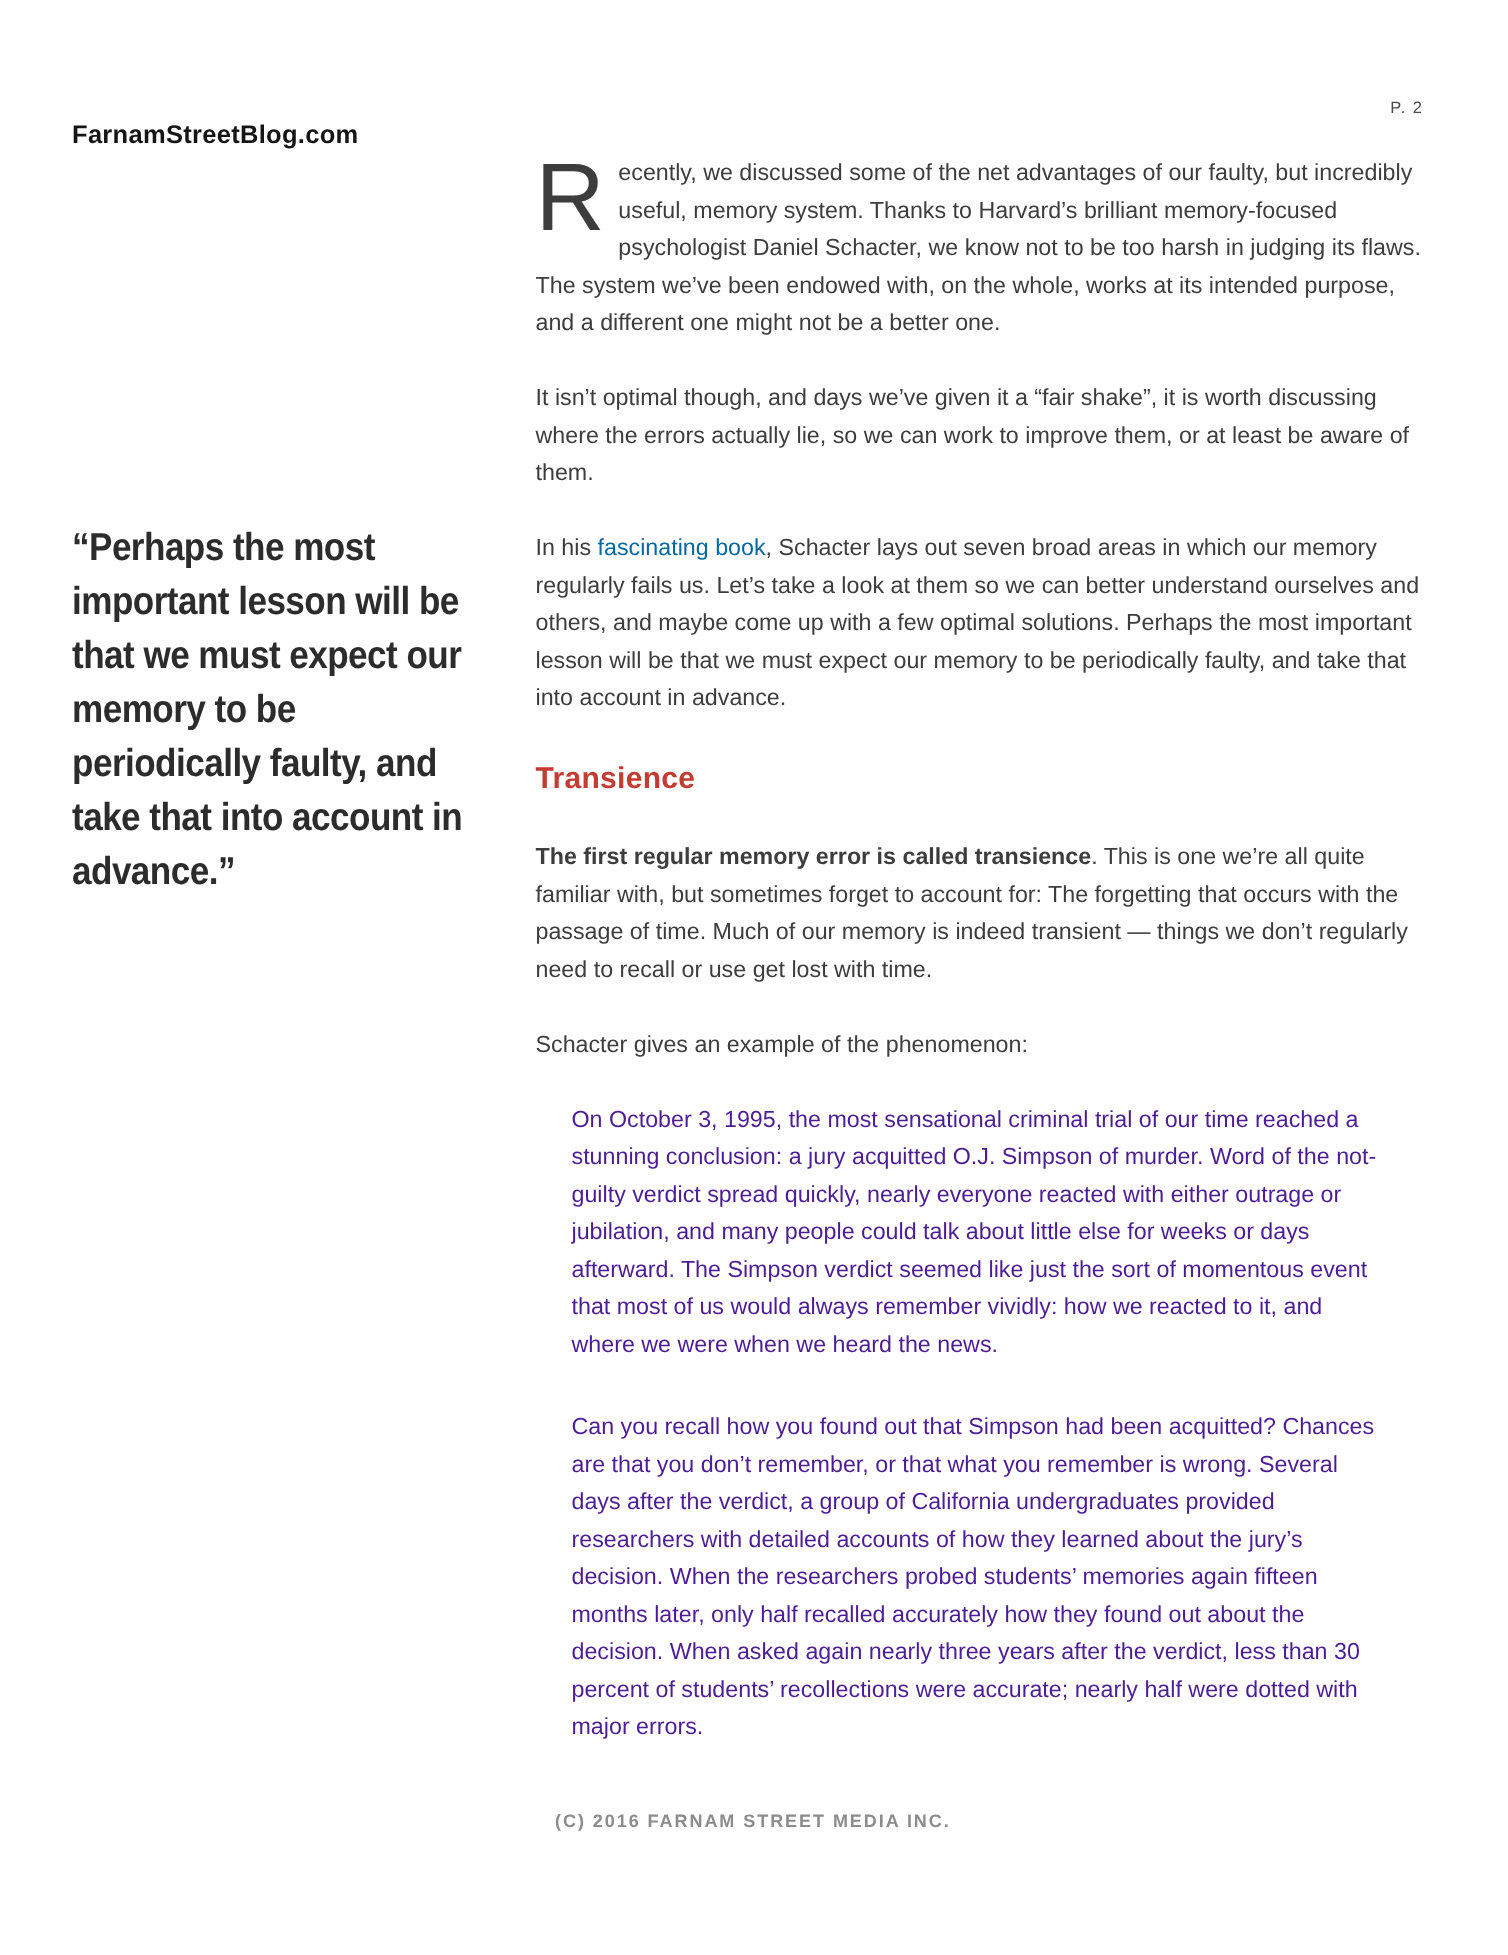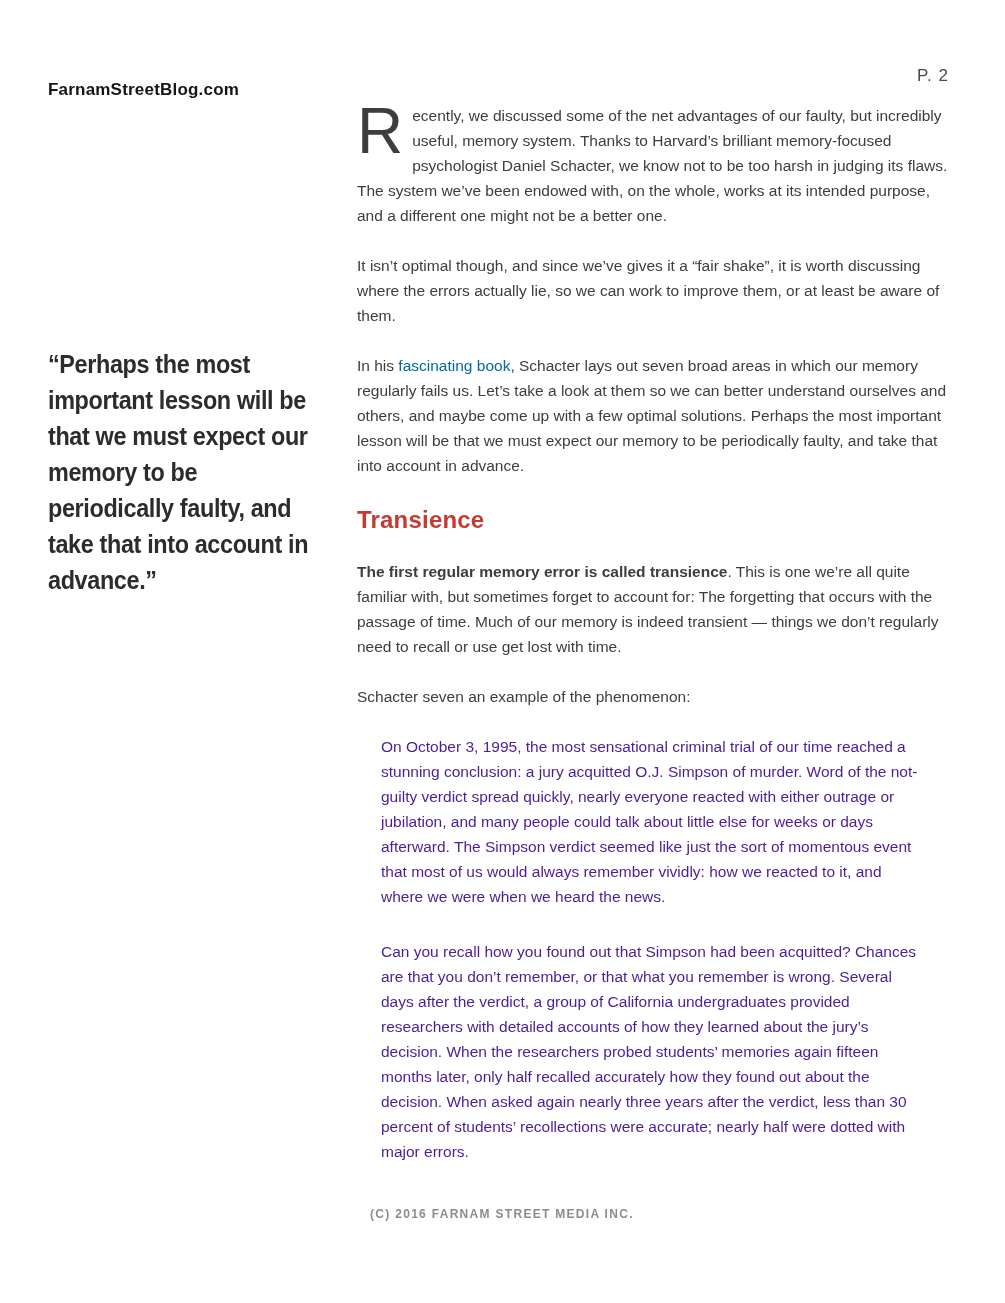--- a/index.html
+++ b/index.html
@@ -20,21 +20,21 @@
     font-size: 17px;
     font-weight: bold;
     color: #151515;
     letter-spacing: 0.2px;
     text-align: center;
   }
   .header-page {
     position: absolute;
     right: 56px;
     top: 66px;
-    font-size: 17px;
+    font-size: 11px;
     color: #4a4a4a;
     letter-spacing: 1px;
   }
 
   .pullquote {
     position: absolute;
     left: 48px;
     top: 346px;
     width: 300px;
     font-weight: bold;
@@ -67,21 +67,21 @@
     font-weight: 400;
   }
 
   a.inline-link {
     color: #0369a1;
     cursor: pointer;
   }
 
   h2.section-heading {
     color: #c43b32;
-    font-size: 24px;
+    font-size: 20px;
     font-weight: bold;
     margin: 29px 0 27px 0;
     letter-spacing: 0.2px;
   }
 
   .lead-bold { font-weight: bold; text-align: center; }
 
   .bq {
     margin: 5px 0 30px 24px;
     width: 545px;
@@ -102,29 +102,29 @@
 
 <div class="header-site">FarnamStreetBlog.com</div>
 <div class="header-page">P. 2</div>
 
 <div class="pullquote">“Perhaps the most important lesson will be that we must expect our memory to be periodically faulty, and take that into account in advance.”</div>
 
 <div class="main">
 
   <p><span class="dropcap">R</span><span>ecently, we discussed some of the net advantages of our faulty, but incredibly useful, memory system. Thanks to Harvard’s brilliant memory-focused psychologist Daniel Schacter, we know not to be too harsh in judging its flaws. The system we’ve been endowed with, on the whole, works at its intended purpose, and a different one might not be a better one.</span></p>
 
-  <p>It isn’t optimal though, and since we’ve gives it a “fair shake”, it is worth discussing where the errors actually lie, so we can work to improve them, or at least be aware of them.</p>
+  <p>It isn’t optimal though, and days we’ve given it a “fair shake”, it is worth discussing where the errors actually lie, so we can work to improve them, or at least be aware of them.</p>
 
   <p><span>In his </span><a class="inline-link">fascinating book</a><span>, Schacter lays out seven broad areas in which our memory regularly fails us. Let’s take a look at them so we can better understand ourselves and others, and maybe come up with a few optimal solutions. Perhaps the most important lesson will be that we must expect our memory to be periodically faulty, and take that into account in advance.</span></p>
 
   <h2 class="section-heading">Transience</h2>
 
   <p><span class="lead-bold">The first regular memory error is called transience</span><span>. This is one we’re all quite familiar with, but sometimes forget to account for: The forgetting that occurs with the passage of time. Much of our memory is indeed transient — things we don’t regularly need to recall or use get lost with time.</span></p>
 
-  <p>Schacter seven an example of the phenomenon:</p>
+  <p>Schacter gives an example of the phenomenon:</p>
 
   <blockquote class="bq">On October 3, 1995, the most sensational criminal trial of our time reached a stunning conclusion: a jury acquitted O.J. Simpson of murder. Word of the not-guilty verdict spread quickly, nearly everyone reacted with either outrage or jubilation, and many people could talk about little else for weeks or days afterward. The Simpson verdict seemed like just the sort of momentous event that most of us would always remember vividly: how we reacted to it, and where we were when we heard the news.</blockquote>
 
   <blockquote class="bq">Can you recall how you found out that Simpson had been acquitted? Chances are that you don’t remember, or that what you remember is wrong. Several days after the verdict, a group of California undergraduates provided researchers with detailed accounts of how they learned about the jury’s decision. When the researchers probed students’ memories again fifteen months later, only half recalled accurately how they found out about the decision. When asked again nearly three years after the verdict, less than 30 percent of students’ recollections were accurate; nearly half were dotted with major errors.</blockquote>
 
   <div class="footer">(C) 2016 FARNAM STREET MEDIA INC.</div>
 
 </div>
 
 </body></html>

